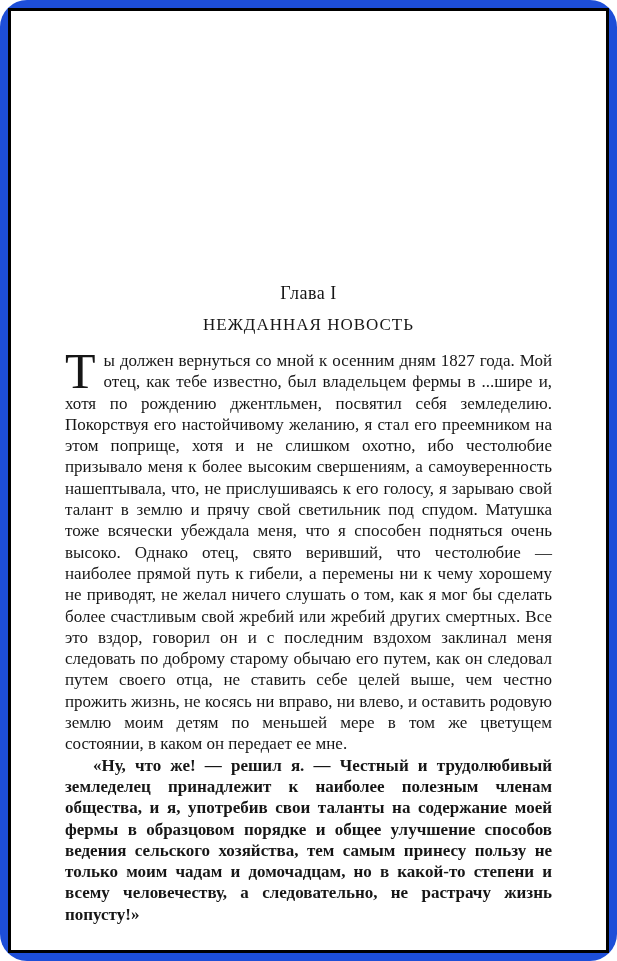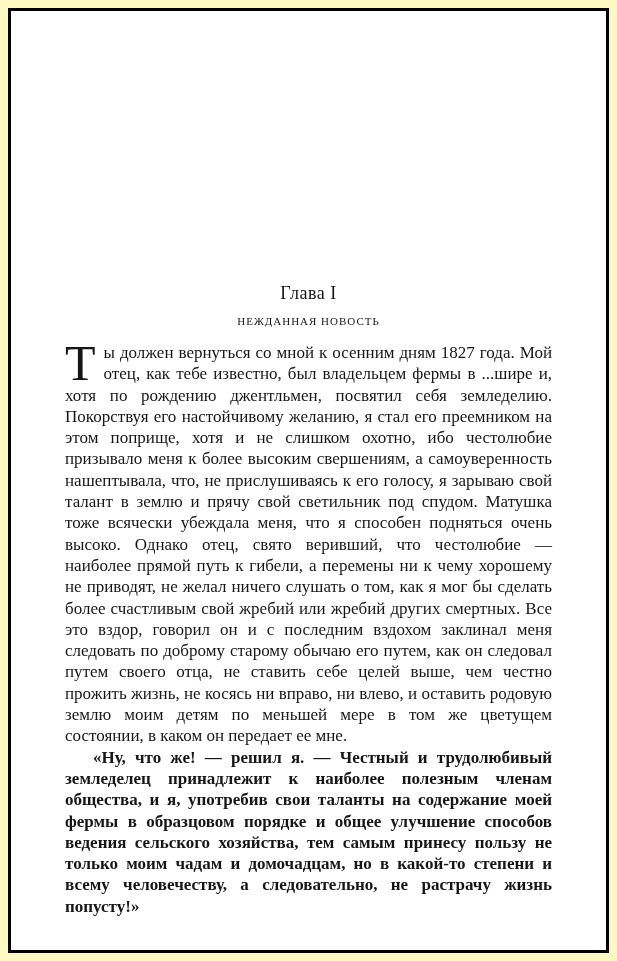--- a/index.html
+++ b/index.html
@@ -5,43 +5,44 @@
   * { box-sizing: border-box; }
   html, body { margin: 0; padding: 0; }
   body {
     width: 617px; height: 961px;
     background: #ffffff;
     font-family: "Liberation Serif", "DejaVu Serif", serif;
   }
   .book-page {
     position: relative;
     width: 617px; height: 961px;
-    background: #fef9c3;
+    background: #1d4ed8;
     color: #161616;
+    border-radius: 27px;
   }
   .page-frame {
     position: absolute;
     top: 8px; left: 8px; right: 8px; bottom: 8px;
     border: 3px solid #000000;
     overflow: hidden;
     background: #ffffff;
   }
   .page-content {
     padding: 272px 54px 0 54px;
   }
   .chapter-heading {
     margin: 0 0 11px 0;
     font-size: 18px;
     font-weight: normal;
     text-align: center;
     letter-spacing: 0.5px;
   }
   .chapter-title {
     margin: 0 0 15px 0;
-    font-size: 11px;
+    font-size: 17px;
     font-weight: normal;
     text-align: center;
     letter-spacing: 1px;
   }
   .para {
     margin: 0;
     font-size: 17px;
     line-height: 21.3px;
     text-align: justify;
     hyphens: auto;

